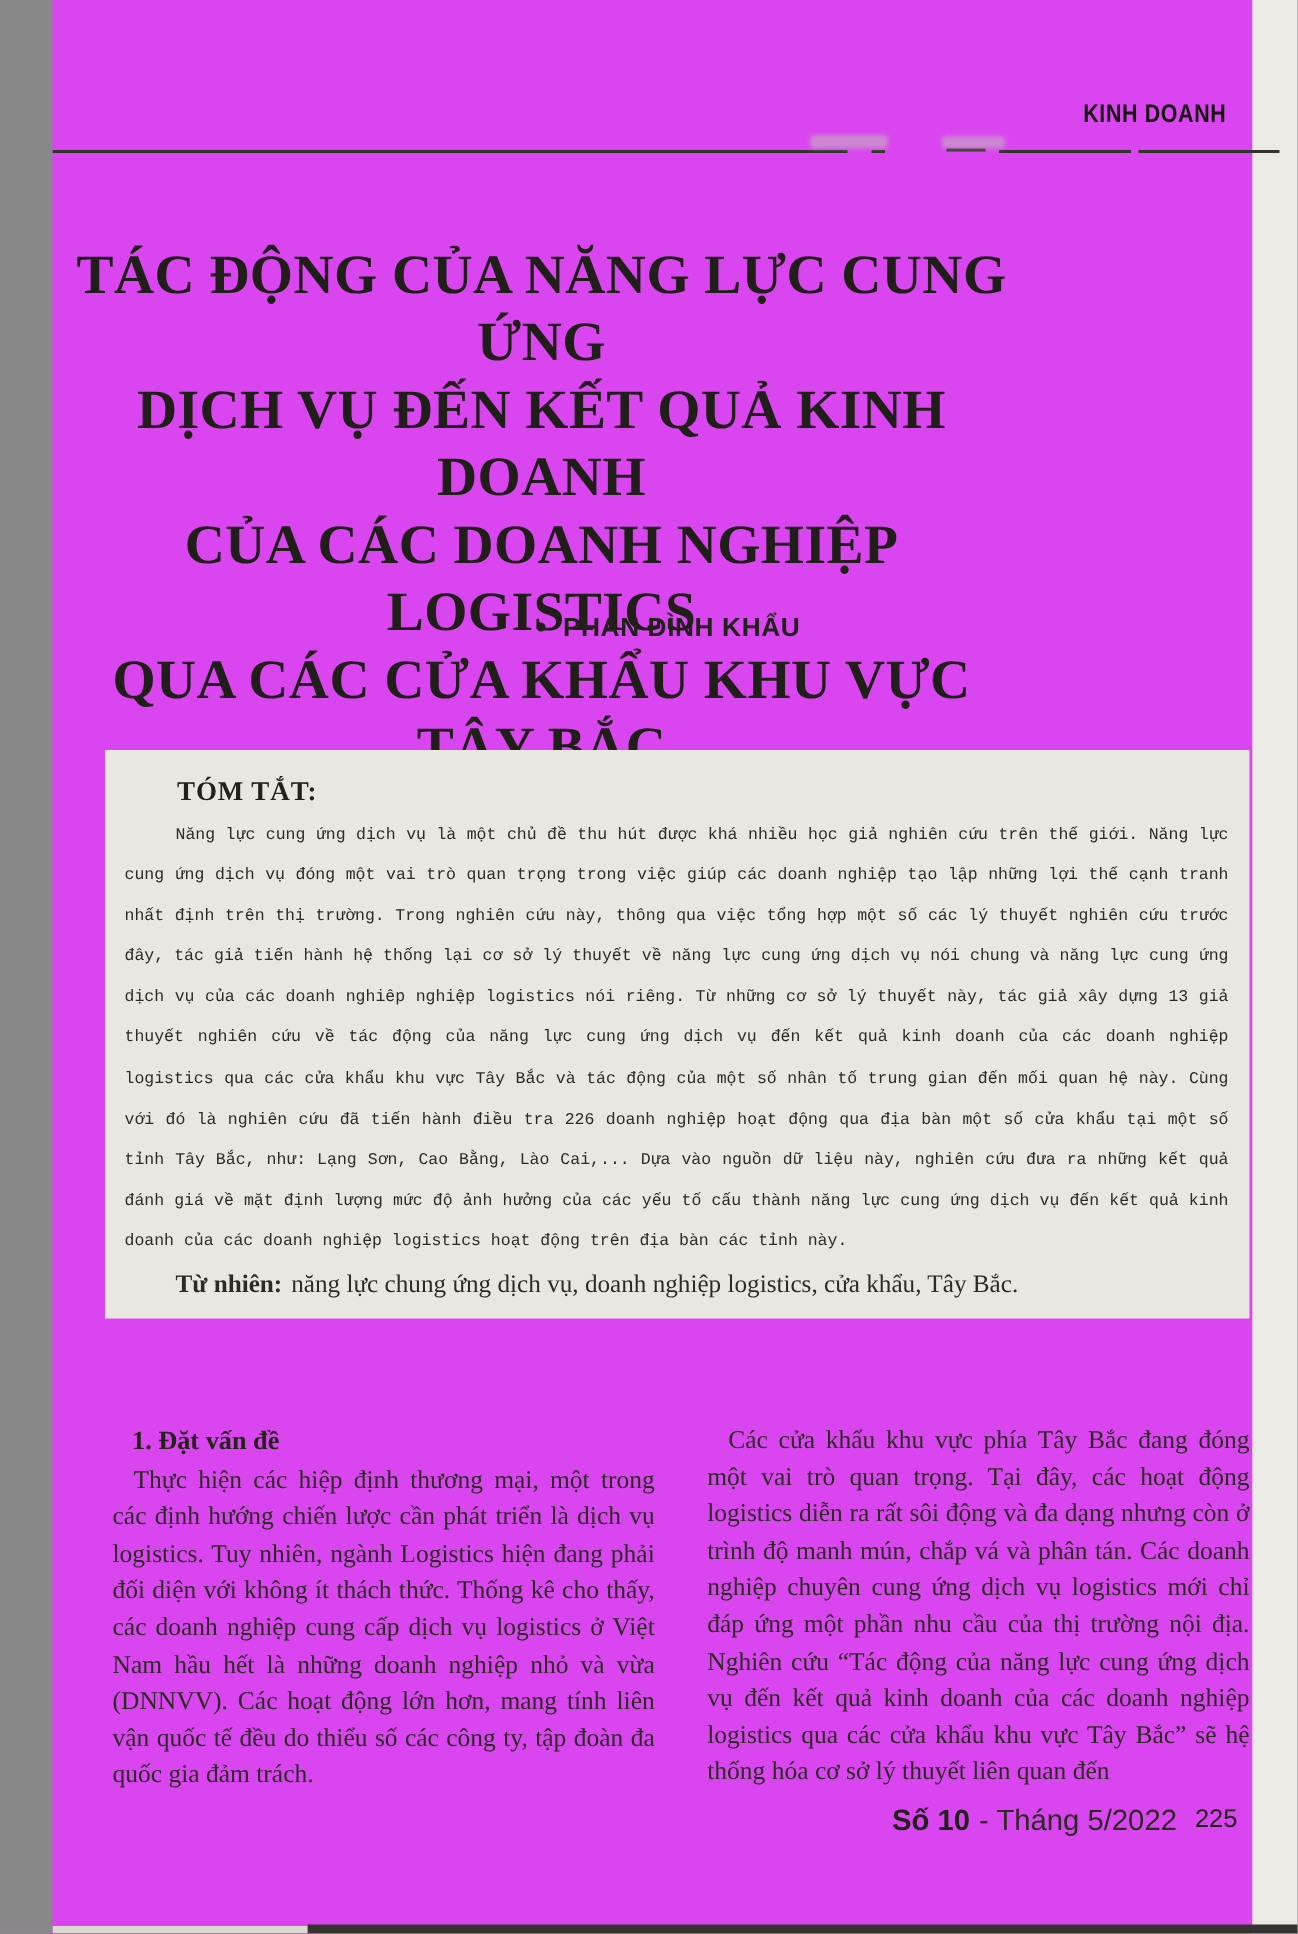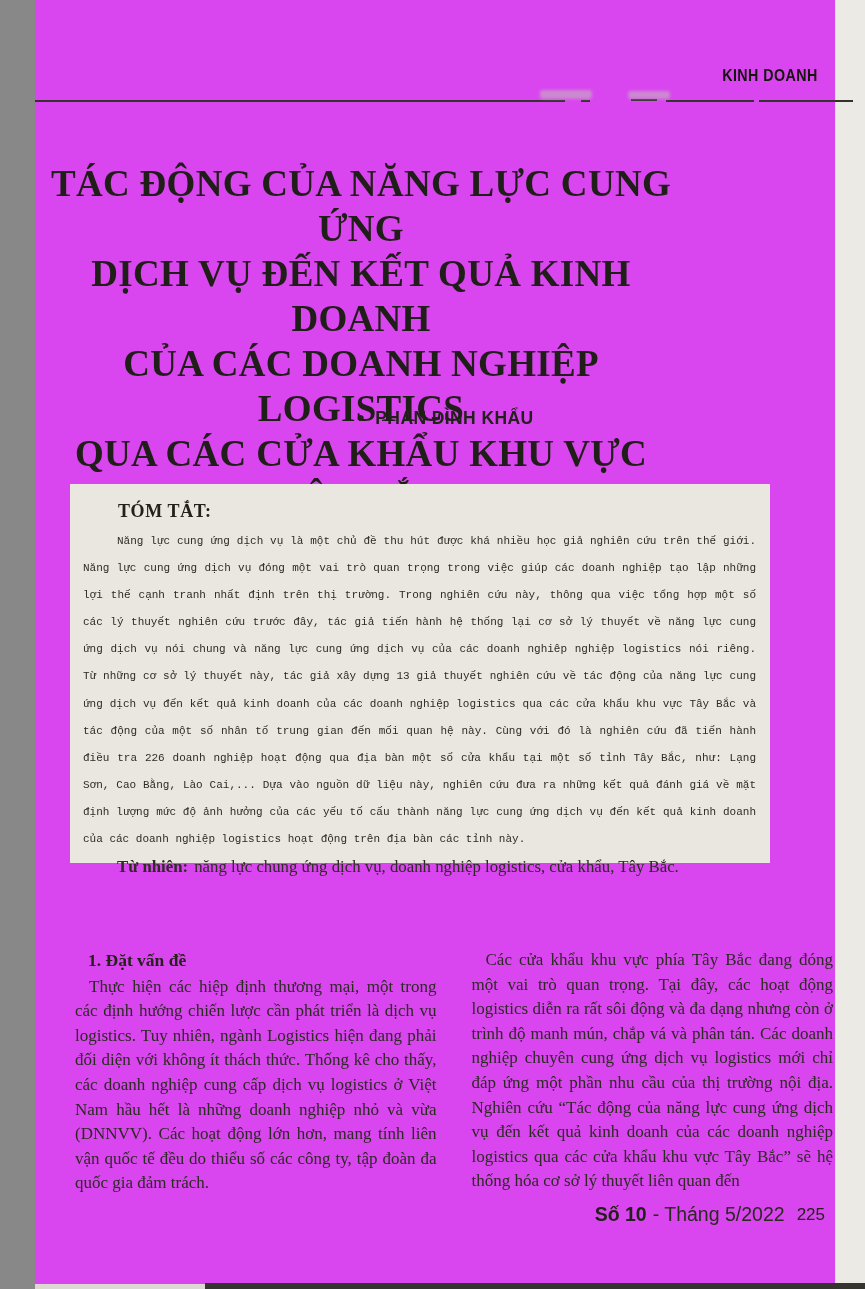--- a/index.html
+++ b/index.html
@@ -53,21 +53,21 @@
   .author-line{
     position:absolute;left:0;top:408px;width:820px;
     text-align:center;
     font-family:"Liberation Sans", sans-serif;
     font-weight:700;font-size:17.5px;letter-spacing:.4px;
     color:#23211b;white-space:nowrap;
   }
   .author-bullet{font-size:14px;margin-right:10px;vertical-align:2px;}
   
   .abstract-box{
-    position:absolute;left:35px;top:484px;width:700px;height:379px;
+    position:absolute;left:35px;top:500px;width:763px;height:379px;
     background:#e9e7e0;
     box-sizing:border-box;
     padding:17px 14px 0 13px;
     color:#2d2b24;
   }
   .abstract-heading{
     font-weight:700;font-size:18px;letter-spacing:.6px;
     margin-left:35px;color:#23211a;
   }
   .abstract-body{
@@ -92,21 +92,21 @@
   .col-heading{
     font-weight:700;font-size:17.5px;text-indent:13px;
     margin:0 0 2px 0;color:#24221b;
   }
   .col p{margin:0;text-indent:14px;}
   
   .footer{
     position:absolute;top:1203px;right:75px;
     font-family:"Liberation Sans", sans-serif;
     font-size:19.5px;color:#23211b;
-    white-space:nowrap;display:flex;align-items:center;
+    white-space:nowrap;display:flex;align-items:flex-start;
   }
   .footer-issue{font-weight:700;}
   .footer-date{font-weight:400;margin-left:6px;color:#2b2922;}
   .footer-page{font-weight:500;margin-left:12px;font-size:17px;color:#23211b;}
 </style>
 </head>
 <body>
 
 <div class="page">
 

